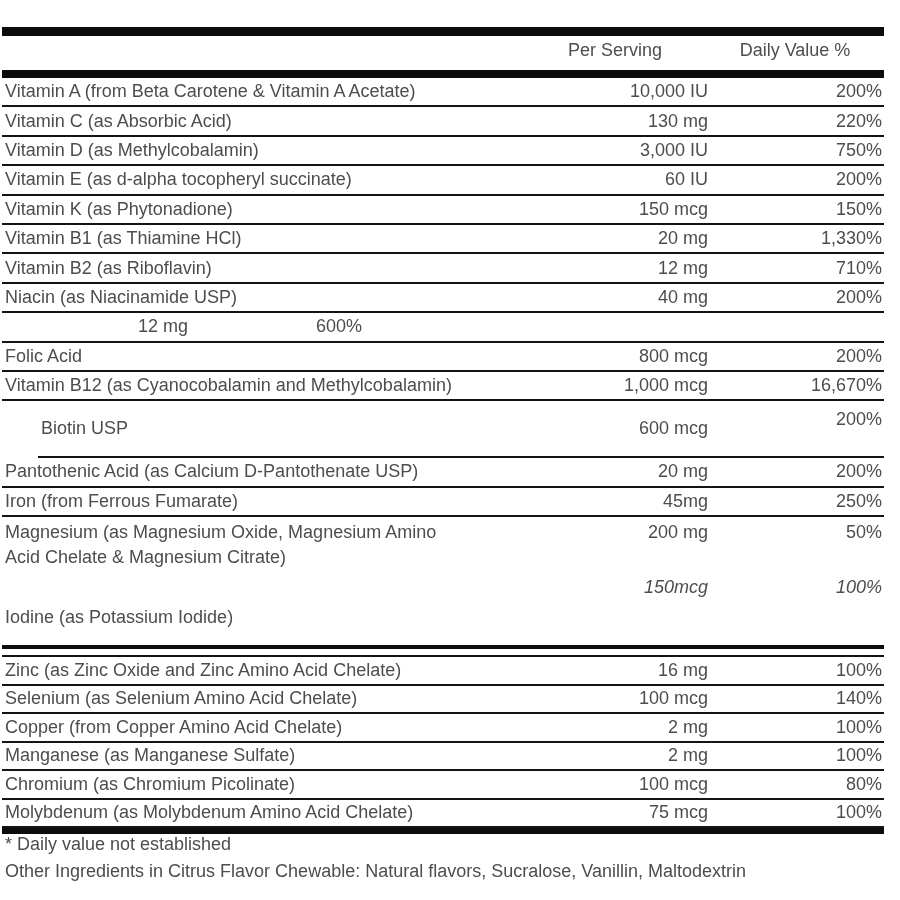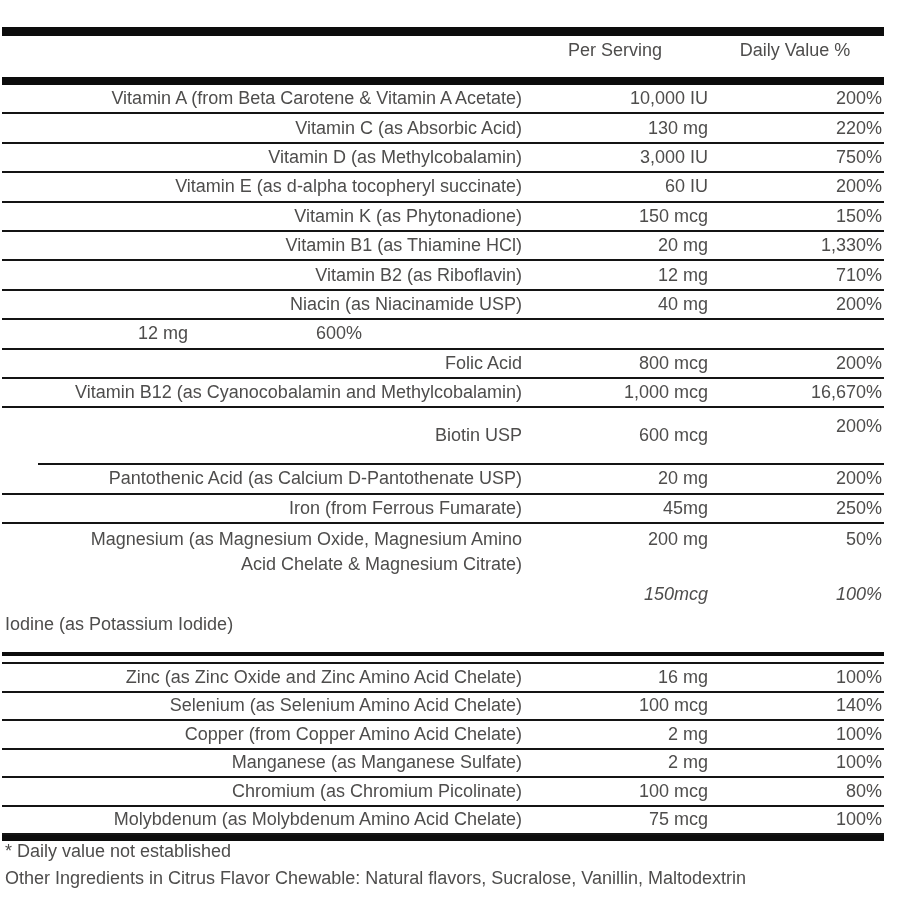--- a/index.html
+++ b/index.html
@@ -30,28 +30,27 @@
     background: #0c0c0c;
   }
   .bar-bottom {
     height: 6px;
     background: #0c0c0c;
   }
   .header-row {
     display: flex;
     align-items: center;
     height: 21px;
-    padding: 4px 0 16px 0;
+    padding: 4px 0 9px 0;
   }
   .cell { box-sizing: border-box; }
   .c-name {
     flex: 1 1 auto;
     padding-left: 3px;
     min-width: 0;
-    text-align: right;
   }
   .c-serv {
     width: 186px;
     flex: 0 0 186px;
     text-align: right;
   }
   .c-dv {
     width: 176px;
     flex: 0 0 176px;
     text-align: right;

